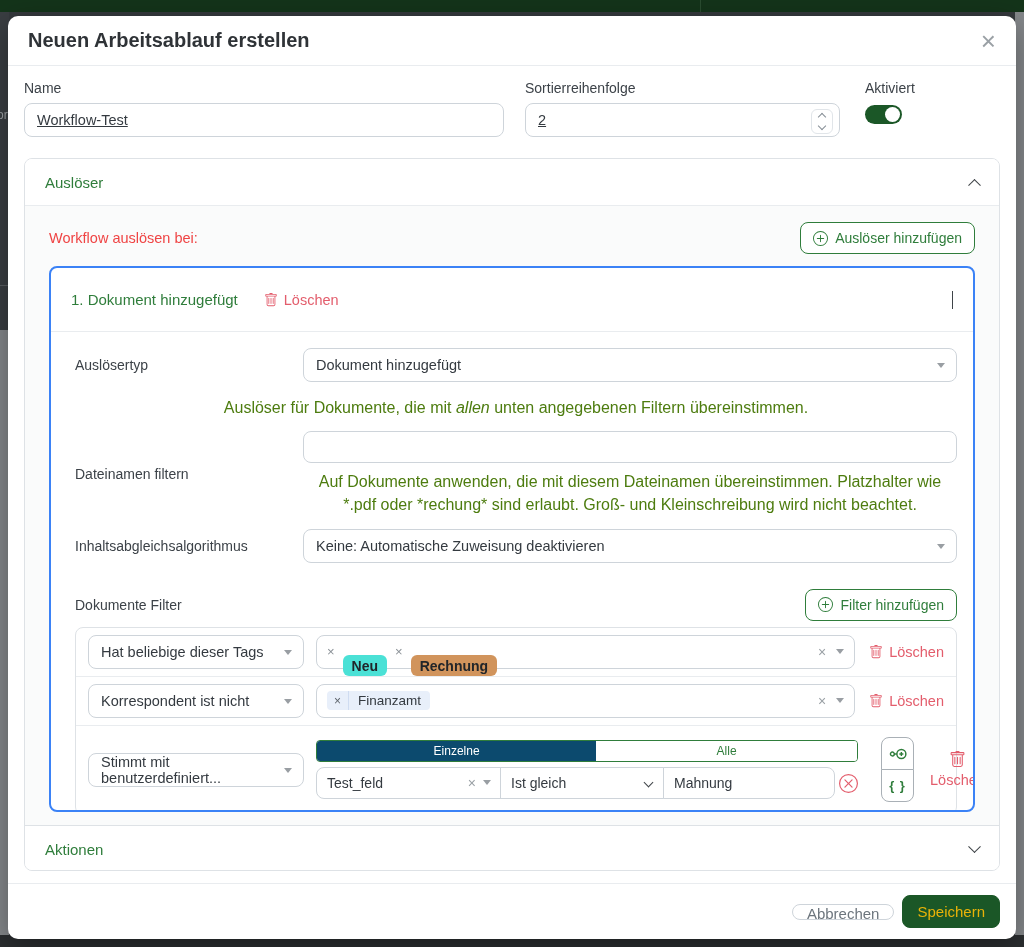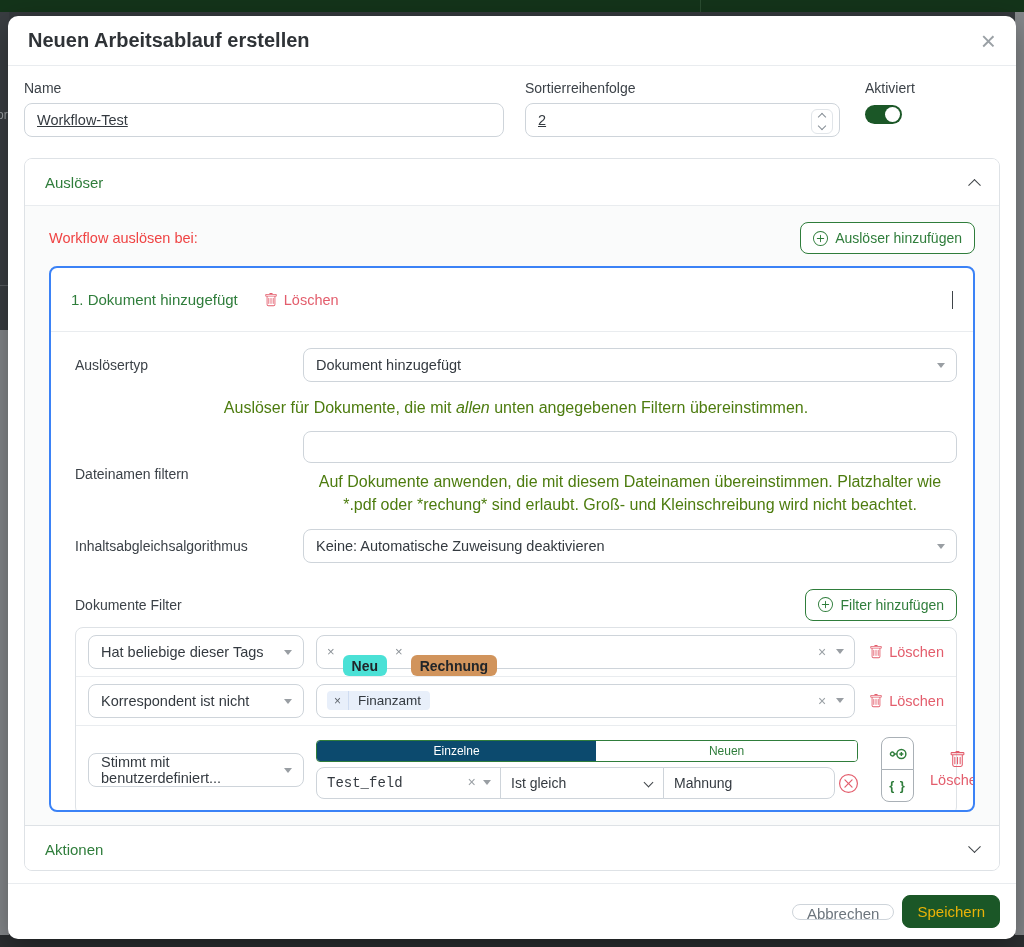--- a/index.html
+++ b/index.html
@@ -99,21 +99,21 @@
   
   .row3 { align-items:center; }
   .row3-main { flex:0 0 542px; margin-right:8px; }
   .segmented { display:flex; height:22px; border:1px solid #2f7d3b; border-radius:4px; overflow:hidden; }
   .seg { flex:1; display:flex; align-items:center; justify-content:center; font-size:12px; cursor:pointer; }
   .seg-on { background:#0c4a6e; color:#fff; flex:1.07; }
   .seg-off { background:#fff; color:#2f7d3b; }
   .cond-row { display:flex; align-items:center; margin-top:5px; gap:4px; }
   .joined { display:flex; flex:1 1 auto; height:32px; }
   .jcell { border:1px solid #ced4da; display:flex; align-items:center; padding:0 10px; font-size:14px; color:#343a40; background:#fff; position:relative; }
-  .jcell-field { flex:0 0 185px; border-radius:8px 0 0 8px; padding-right:40px;font-family:Liberation Mono, monospace; }
+  .jcell-field { flex:0 0 185px; border-radius:8px 0 0 8px; padding-right:40px; }
   .jcell-op { flex:0 0 164px; margin-left:-1px; padding-right:26px; }
   .jcell-val { flex:1 1 auto; margin-left:-1px; border-radius:0 8px 8px 0; }
   .jc-icons { position:absolute; right:9px; display:flex; align-items:center; gap:7px; }
   .sel-chev { width:7px; height:7px; border-right:1.6px solid #3f4448; border-bottom:1.6px solid #3f4448; transform:rotate(45deg); position:absolute; right:11px; top:11px; }
   .xcircle { color:#e35d6c; flex:0 0 auto; display:flex; cursor:pointer; }
   .vdivider { width:1px; height:74px; background:#dee2e6; margin:0 9px 0 6px; }
   .mini-btns { display:flex; flex-direction:column; }
   .mini-btn { width:33px; height:33px; border:1px solid #a9b0b6; background:#fff; display:flex; align-items:center; justify-content:center; color:#2f7d3b; cursor:pointer; }
   .mini-top { border-radius:8px 8px 0 0; }
   .mini-bottom { border-radius:0 0 8px 8px; margin-top:-1px; font-size:13px; font-weight:700; letter-spacing:1px; }
@@ -298,21 +298,21 @@
               </div>
 
               <div class="filter-row row3">
                 <div class="select-box type-select">
                   <span>Stimmt mit benutzerdefiniert...</span>
                   <span class="caret-down"></span>
                 </div>
                 <div class="row3-main">
                   <div class="segmented">
                     <span class="seg seg-on">Einzelne</span>
-                    <span class="seg seg-off">Neuen</span>
+                    <span class="seg seg-off">Alle</span>
                   </div>
                   <div class="cond-row">
                     <div class="joined">
                       <div class="jcell jcell-field">
                         <span>Test_feld</span>
                         <span class="jc-icons">
                           <span class="clear-x">×</span>
                           <span class="caret-down" style="position:static;"></span>
                         </span>
                       </div>

